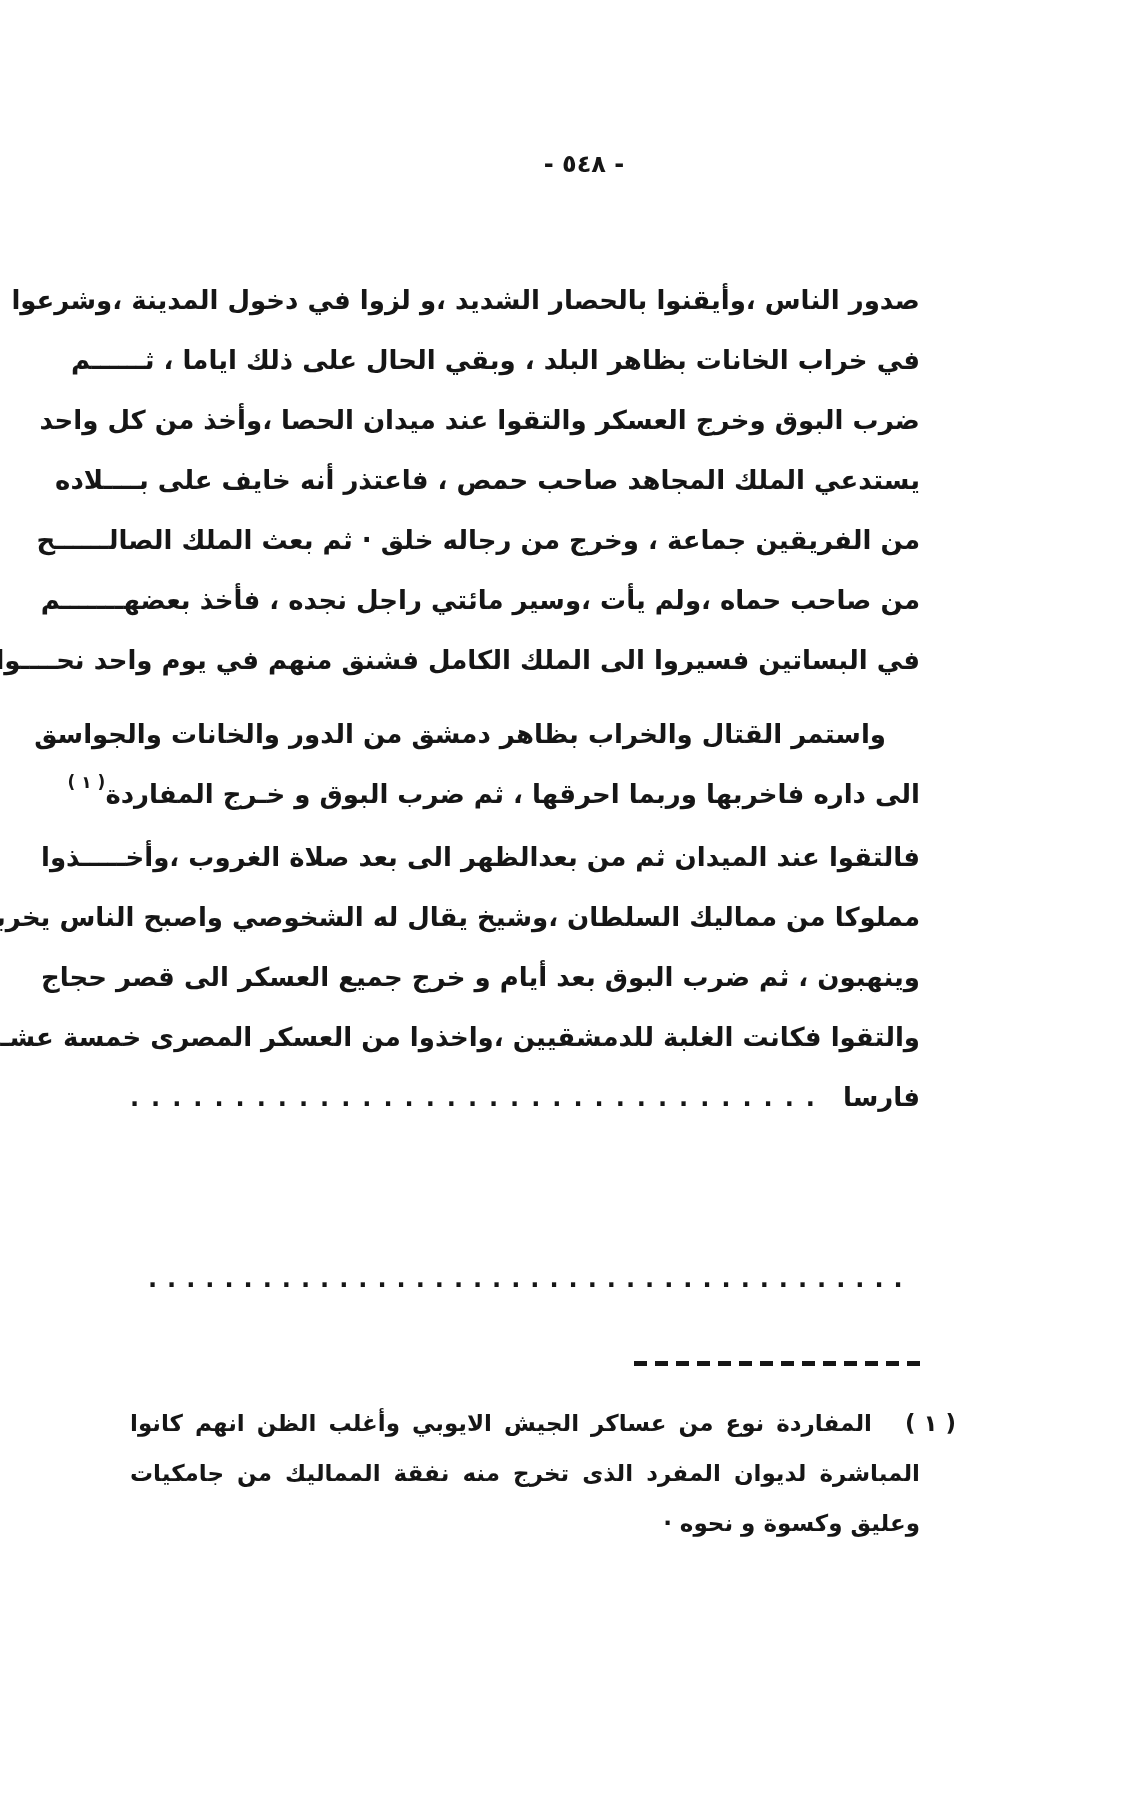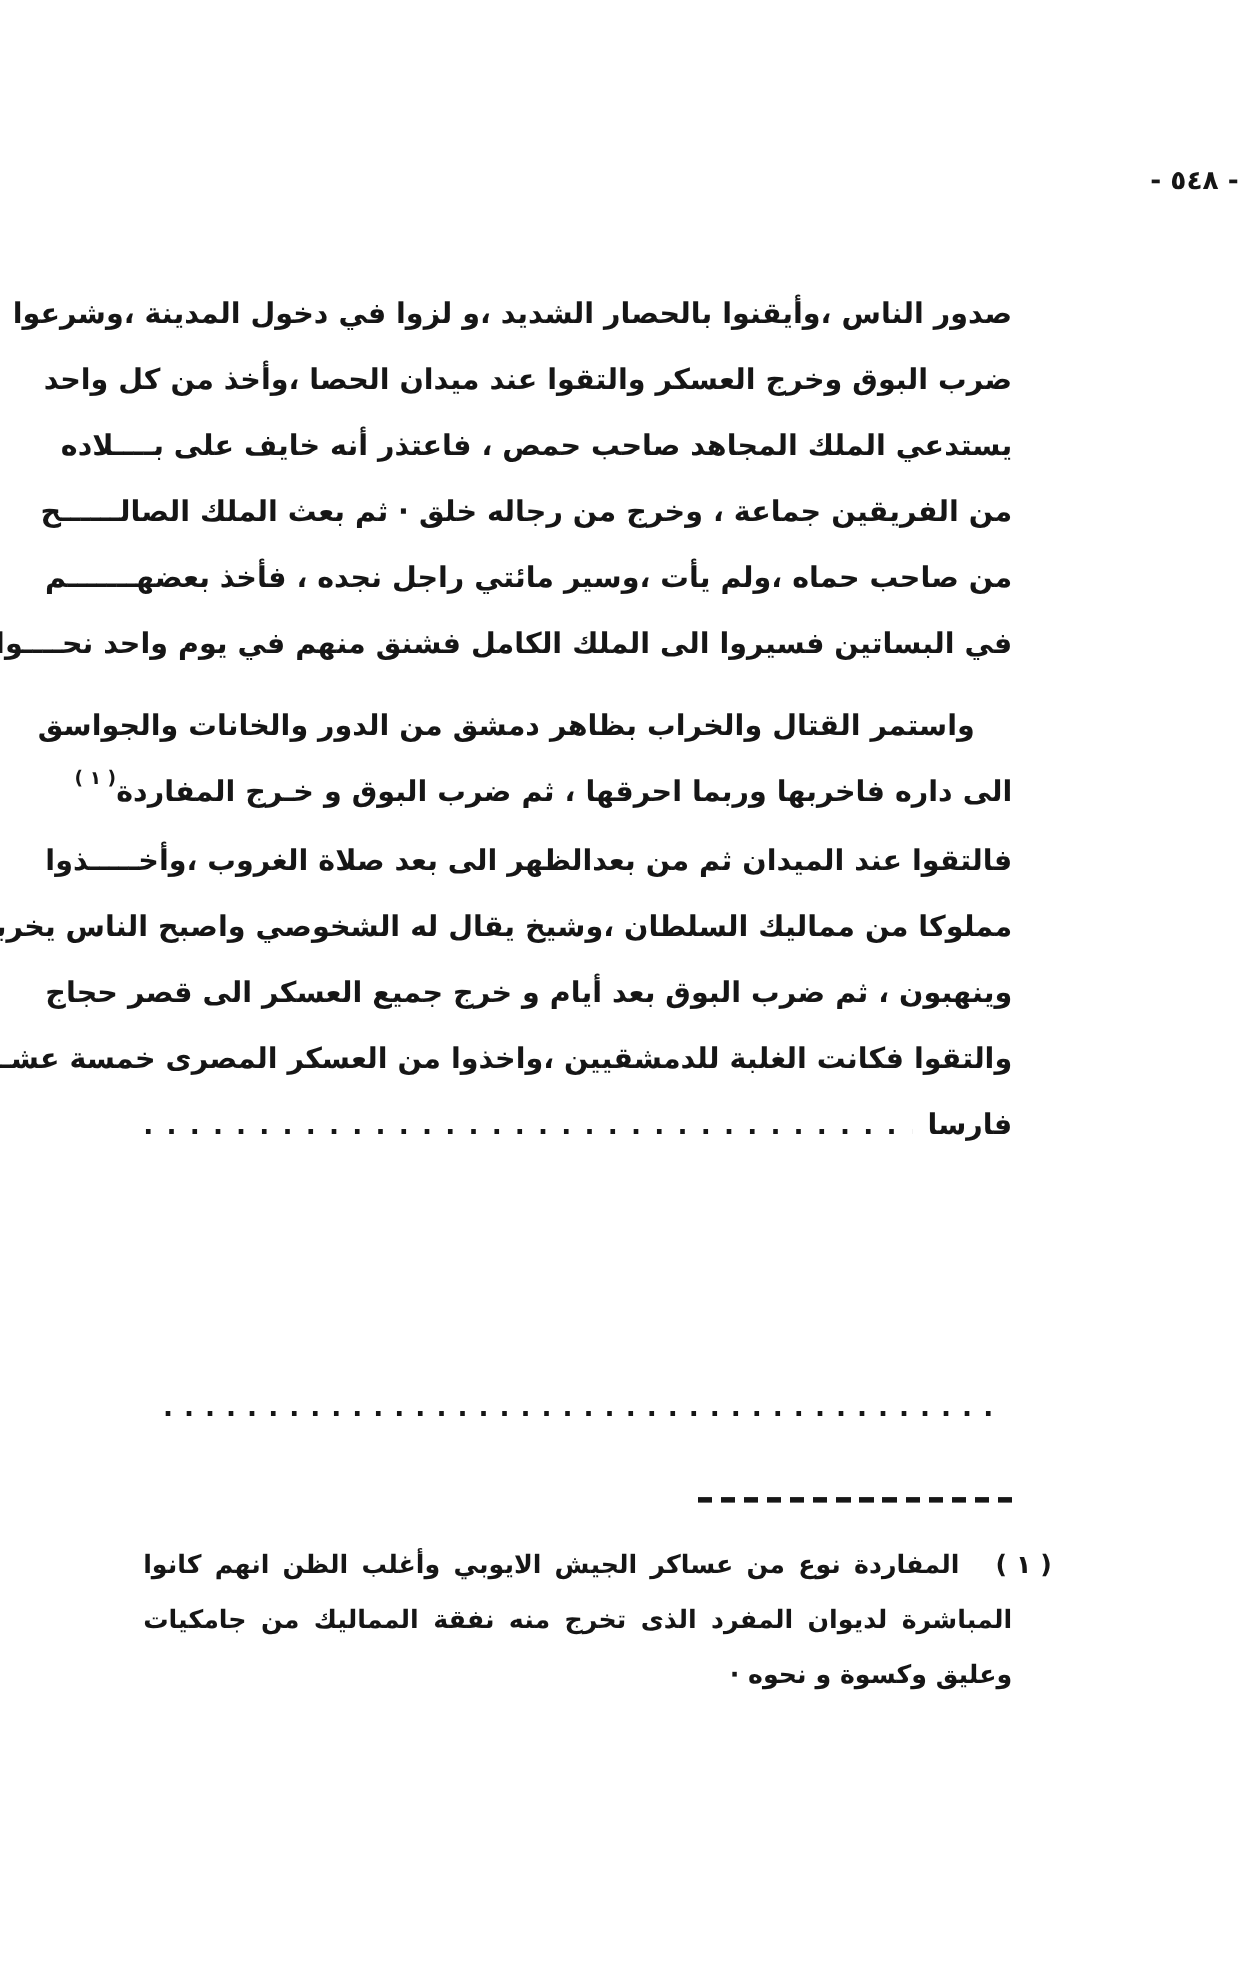--- a/index.html
+++ b/index.html
@@ -15,30 +15,30 @@
     overflow: hidden;
     font-family: "DejaVu Sans", sans-serif;
     color: #161616;
     direction: rtl;
   }
   .page-number {
     position: absolute;
     top: 150px;
     left: 0;
     right: 0;
-    text-align: right;
+    text-align: center;
     text-indent: 42px;
     font-size: 24px;
     font-weight: bold;
     letter-spacing: 3px;
     direction: ltr;
   }
   .body-text {
     position: absolute;
-    top: 256px;
+    top: 270px;
     right: 206px;
     width: 790px;
     font-size: 26px;
     font-weight: bold;
     line-height: 60px;
     direction: rtl;
   }
   .text-line {
     text-align: justify;
     text-align-last: justify;
@@ -132,20 +132,21 @@
 </style>
 </head>
 <body>
 
 <div class="page">
 
   <div class="page-number">- ٥٤٨ -</div>
 
   <div class="body-text">
     <div class="text-line">صدور الناس ،وأيقنوا بالحصار الشديد ،و لزوا في دخول المدينة ،وشرعوا</div>
+    <div class="text-line">في خراب الخانات بظاهر البلد ، وبقي الحال على ذلك اياما ، ثــــــم</div>
     <div class="text-line">ضرب البوق وخرج العسكر والتقوا عند ميدان الحصا ،وأخذ من كل واحد</div>
     <div class="text-line">يستدعي الملك المجاهد صاحب حمص ، فاعتذر أنه خايف على بــــلاده</div>
     <div class="text-line">من الفريقين جماعة ، وخرج من رجاله خلق · ثم بعث الملك الصالــــــح</div>
     <div class="text-line">من صاحب حماه ،ولم يأت ،وسير مائتي راجل نجده ، فأخذ بعضهـــــــم</div>
     <div class="text-line">في البساتين فسيروا الى الملك الكامل فشنق منهم في يوم واحد نحــــوا</div>
 
     <div class="text-line para-2 indent-first">واستمر القتال والخراب بظاهر دمشق من الدور والخانات والجواسق</div>
     <div class="text-line"><span>الى داره فاخربها وربما احرقها ، ثم ضرب البوق و خـرج المفاردة</span><span class="fnref">( ١ )</span></div>
     <div class="text-line">فالتقوا عند الميدان ثم من بعدالظهر الى بعد صلاة الغروب ،وأخـــــذوا</div>
     <div class="text-line">مملوكا من مماليك السلطان ،وشيخ يقال له الشخوصي واصبح الناس يخربون</div>

